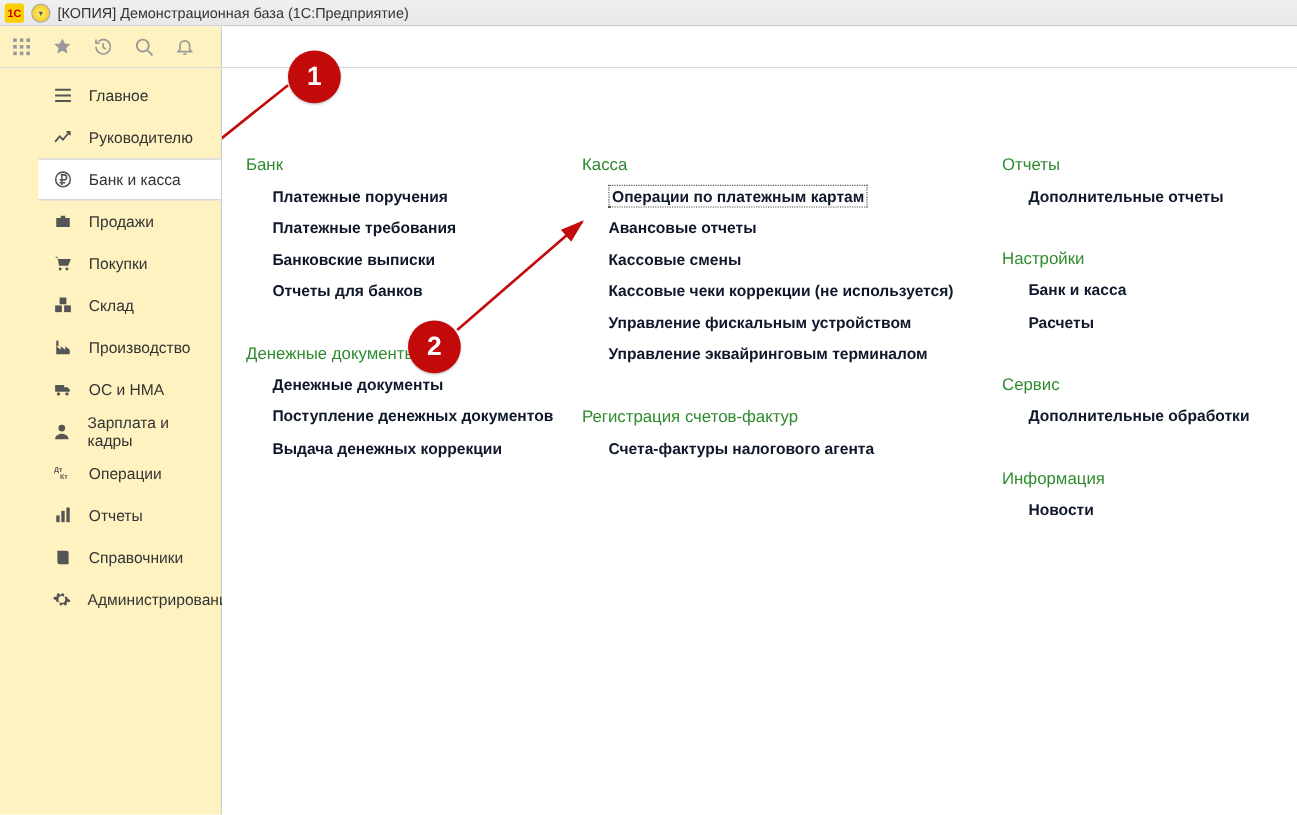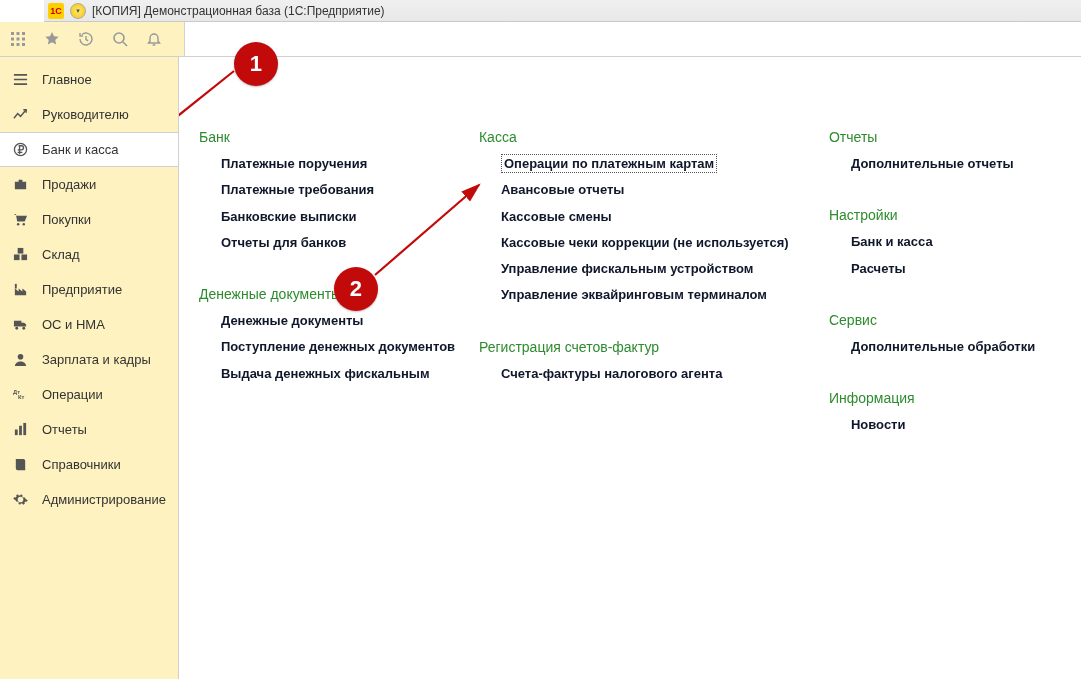--- a/index.html
+++ b/index.html
@@ -1,27 +1,27 @@
 <!DOCTYPE html>
 <html><head>
 <meta charset="utf-8">
 <style>
   * { box-sizing: border-box; margin: 0; padding: 0; }
   html, body { width: 1081px; height: 679px; overflow: hidden; font-family: Arial, sans-serif; font-size: 13px; color: #333; background: #fff; }
-  .titlebar { height: 22px; background: linear-gradient(#f0f0f0, #e8e8e8); border-bottom: 1px solid #c9c9c9; display: flex; align-items: center; padding: 0 4px; gap: 6px; margin-left: 44px; }
+  .titlebar { height: 22px; background: linear-gradient(#f0f0f0, #e8e8e8); border-bottom: 1px solid #c9c9c9; display: flex; align-items: center; padding: 0 4px; gap: 6px; }
   .titlebar .logo { width: 16px; height: 16px; background: #fccf00; border-radius: 2px; display: flex; align-items: center; justify-content: center; font-size: 9px; font-weight: bold; color: #c00; }
   .titlebar .dropbtn { width: 16px; height: 16px; border: 1px solid #aaa; border-radius: 8px; background: radial-gradient(#ffe978, #f5c400); display: flex; align-items: center; justify-content: center; font-size: 7px; color: #555; }
   .titlebar .title { font-size: 12px; color: #333; }
   .toolbar { height: 35px; background: #fff; border-bottom: 1px solid #d0d0d0; display: flex; align-items: stretch; }
   .toolbar-left { width: 185px; background: #fdf2c0; display: flex; align-items: center; padding: 0 10px; gap: 18px; border-right: 1px solid #d0d0d0; }
   .toolbar-left .ticon { color: #999; display: flex; align-items: center; justify-content: center; }
   .toolbar-left .ticon svg { width: 16px; height: 16px; }
   .body { display: flex; height: calc(100% - 22px - 35px); }
   .sidebar { width: 185px; background: #fdf2c0; border-right: 1px solid #d0d0d0; padding-top: 5px; }
-  .sb-item { display: flex; align-items: center; height: 35px; padding: 0 12px; gap: 14px; cursor: pointer; color: #333; }
+  .sb-item { display: flex; align-items: center; height: 35px; padding: 0 12px; gap: 14px; cursor: pointer; color: #333; margin-left: 32px; }
   .sb-item.active { background: #fff; border-top: 1px solid #d0d0d0; border-bottom: 1px solid #d0d0d0; }
   .sb-item .sicon { width: 16px; height: 16px; color: #555; display:flex; align-items:center; justify-content:center; }
   .sb-item .sicon svg { width: 15px; height: 15px; }
   .sb-label { font-size: 13px; }
   .content { flex: 1; padding: 70px 20px 20px 20px; position: relative; background:#fff; }
   .cols { display: flex; gap: 0; }
   .col { }
   .col1 { width: 280px; }
   .col2 { width: 350px; }
   .col3 { width: 250px; }
@@ -148,21 +148,21 @@
       <span class="sb-label">Склад</span>
     </div>
 
     <div class="sb-item">
       <span class="sicon">
           <svg viewBox="0 0 16 16" fill="currentColor">
             <path d="M2 14V7l4 3V7l4 3V7l4 3v4z"></path>
             <rect x="2" y="2" width="2" height="5"></rect>
           </svg>
         </span>
-      <span class="sb-label">Предприятие</span>
+      <span class="sb-label">Производство</span>
     </div>
 
     <div class="sb-item">
       <span class="sicon">
           <svg viewBox="0 0 16 16" fill="currentColor">
             <path d="M1 4h8v6H1zM9 6h3l2 2v2H9z"></path>
             <circle cx="4" cy="12" r="1.5"></circle>
             <circle cx="11.5" cy="12" r="1.5"></circle>
           </svg>
         </span>
@@ -242,21 +242,21 @@
         <div class="section-links">
           <div class="link">Платежные поручения</div>
           <div class="link">Платежные требования</div>
           <div class="link">Банковские выписки</div>
           <div class="link">Отчеты для банков</div>
         </div>
         <div class="section-title">Денежные документы</div>
         <div class="section-links">
           <div class="link">Денежные документы</div>
           <div class="link">Поступление денежных документов</div>
-          <div class="link">Выдача денежных фискальным</div>
+          <div class="link">Выдача денежных коррекции</div>
         </div>
       </div>
 
       <div class="col col2">
         <div class="section-title">Касса</div>
         <div class="section-links">
           <div class="link selected"><span>Операции по платежным картам</span></div>
           <div class="link">Авансовые отчеты</div>
           <div class="link">Кассовые смены</div>
           <div class="link">Кассовые чеки коррекции (не используется)</div>

